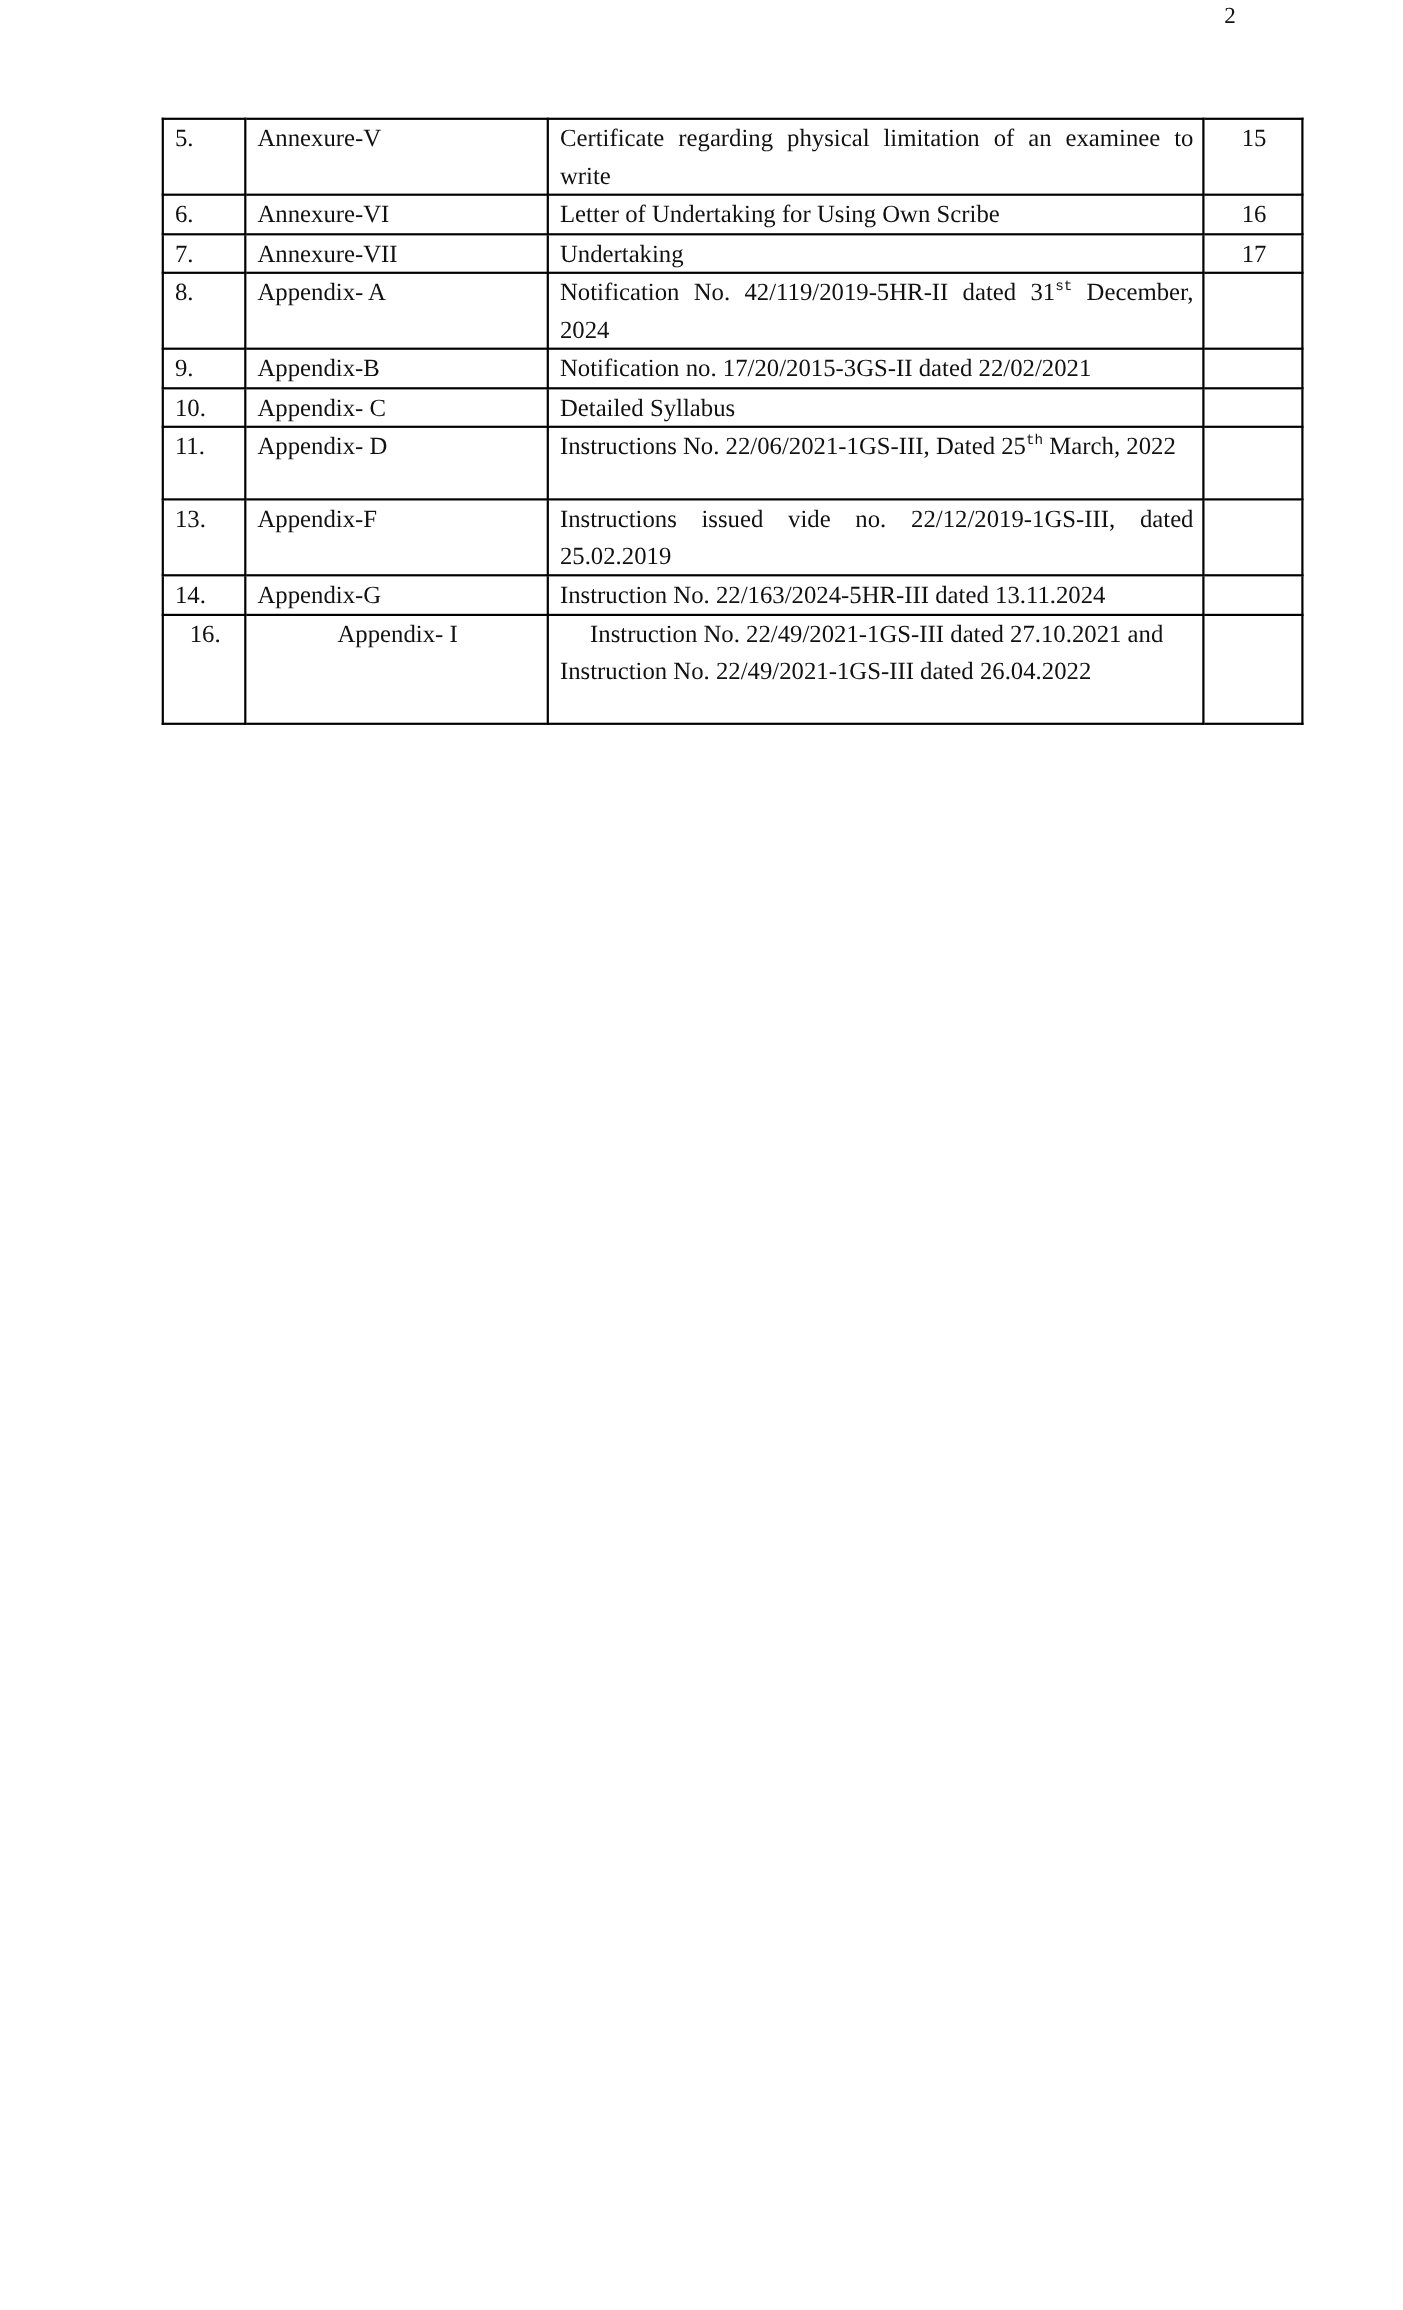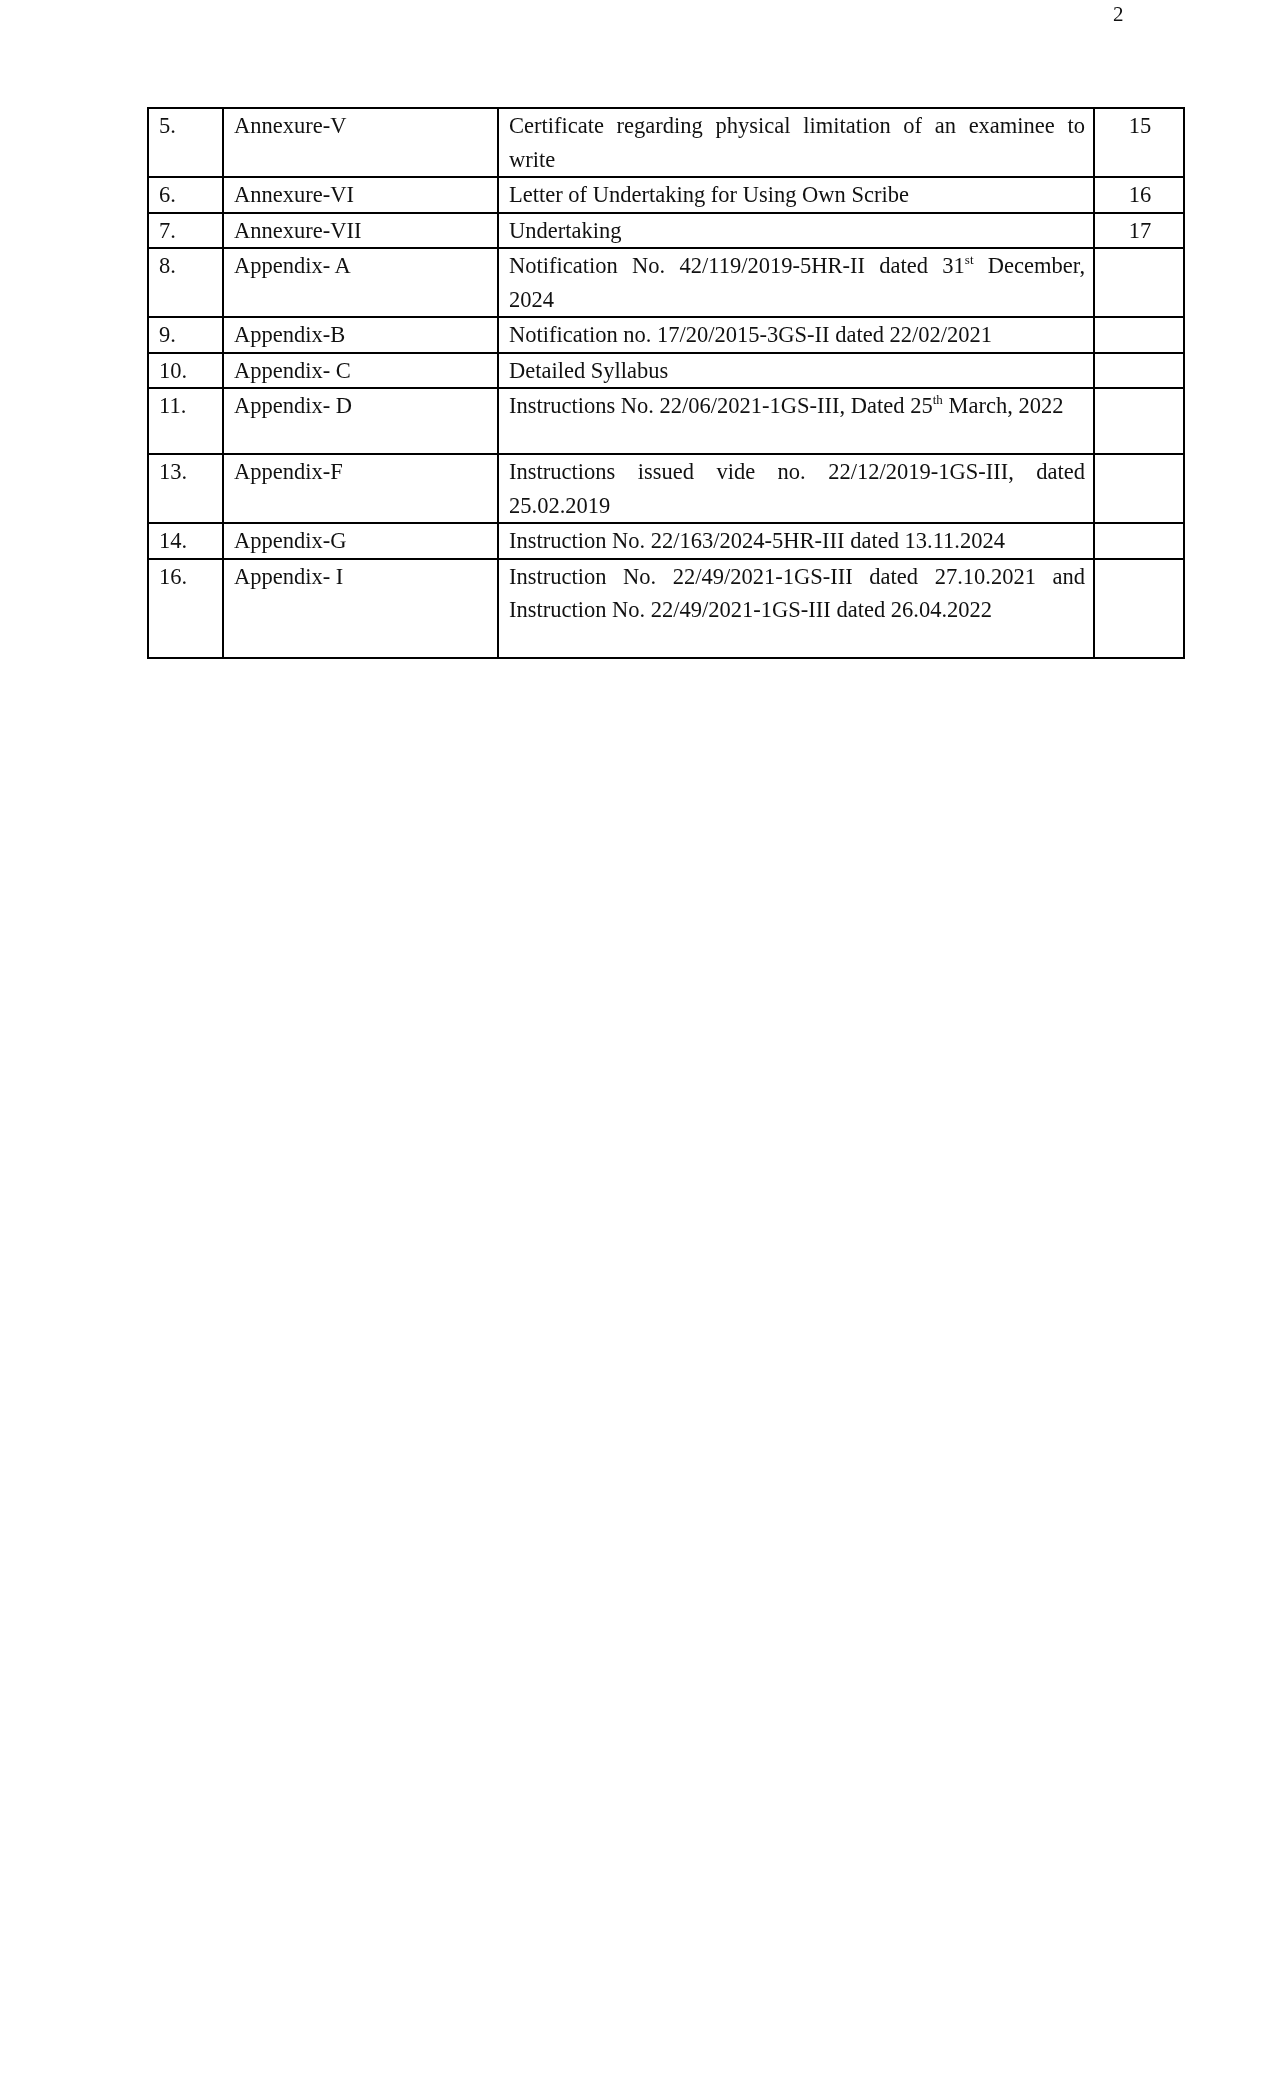--- a/index.html
+++ b/index.html
@@ -26,24 +26,24 @@
     padding: 0 8px 0 10px;
     overflow: hidden;
   }
   col.c-sno { width: 75px; }
   col.c-ref { width: 275px; }
   col.c-desc { width: 596px; }
   col.c-page { width: 90px; }
   td.sno { padding-left: 12px; }
   td.desc { text-align: justify; text-align-last: left; padding-left: 10px; padding-right: 8px; }
   td.page { text-align: center; padding: 0; }
-  sup { font-size: 13px; line-height: 0; vertical-align: 9px; }
+  sup { font-size: 13px; line-height: 0; vertical-align: 9px; font-family: Liberation Mono, monospace; }
   tr.h1 td { height: 31px; }
   tr.h2 td { height: 64px; }
-  tr.h3 td { height: 97px; }
+  tr.h3 td { height: 97px; text-align: center; }
 </style>
 </head>
 <body>
 
 <div class="page-number">2</div>
 
 <table class="contents">
   <colgroup>
     <col class="c-sno">
       <col class="c-ref">

